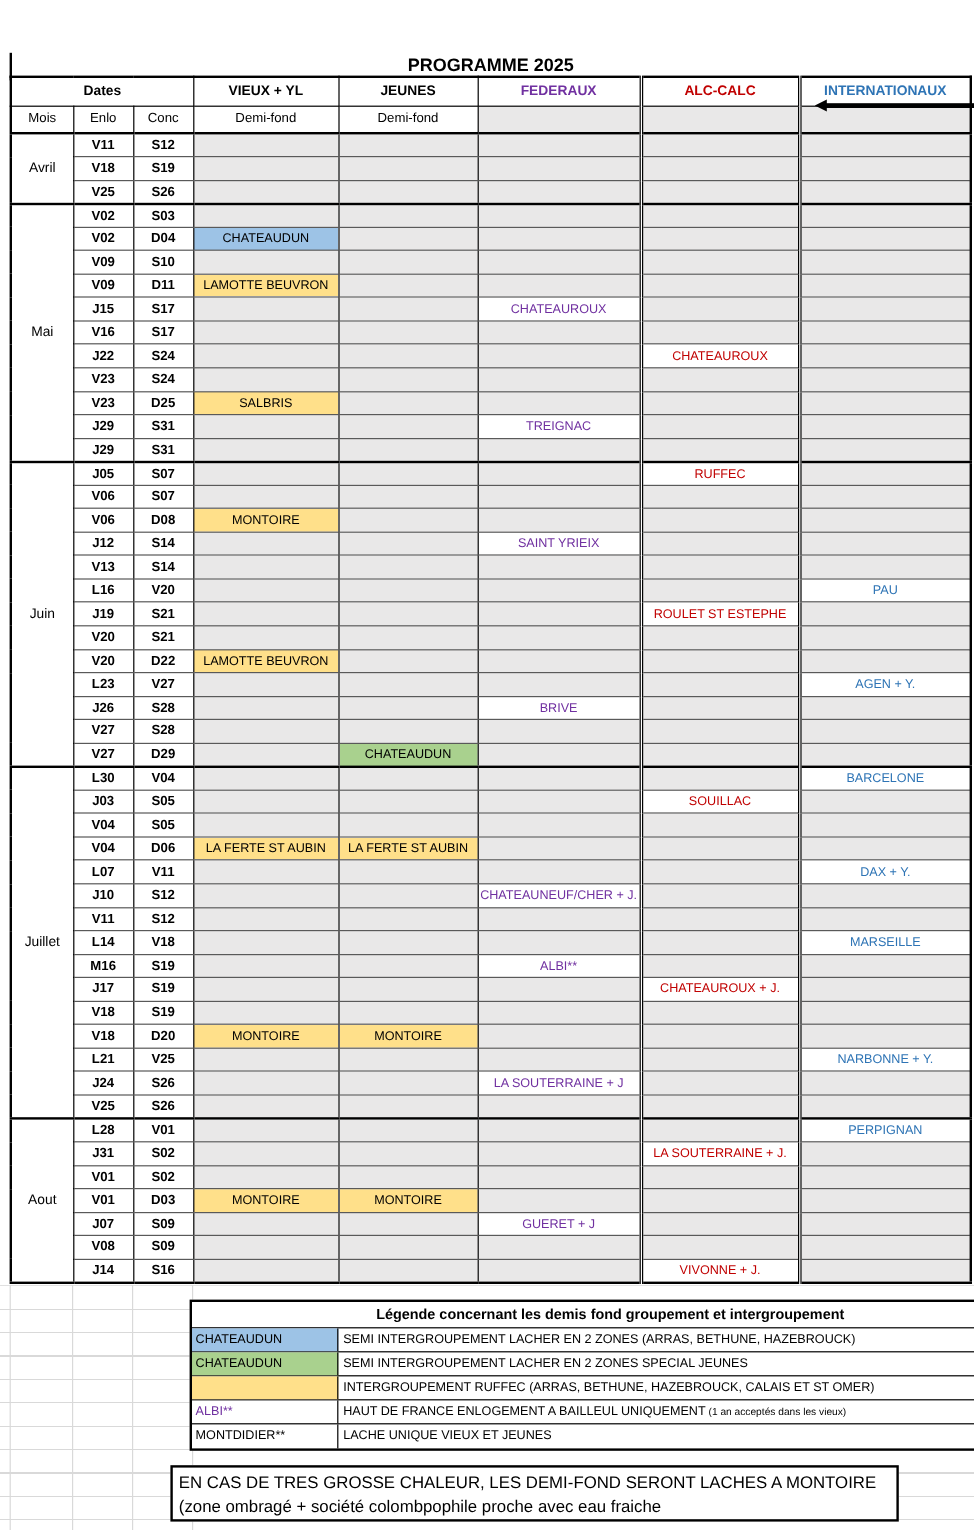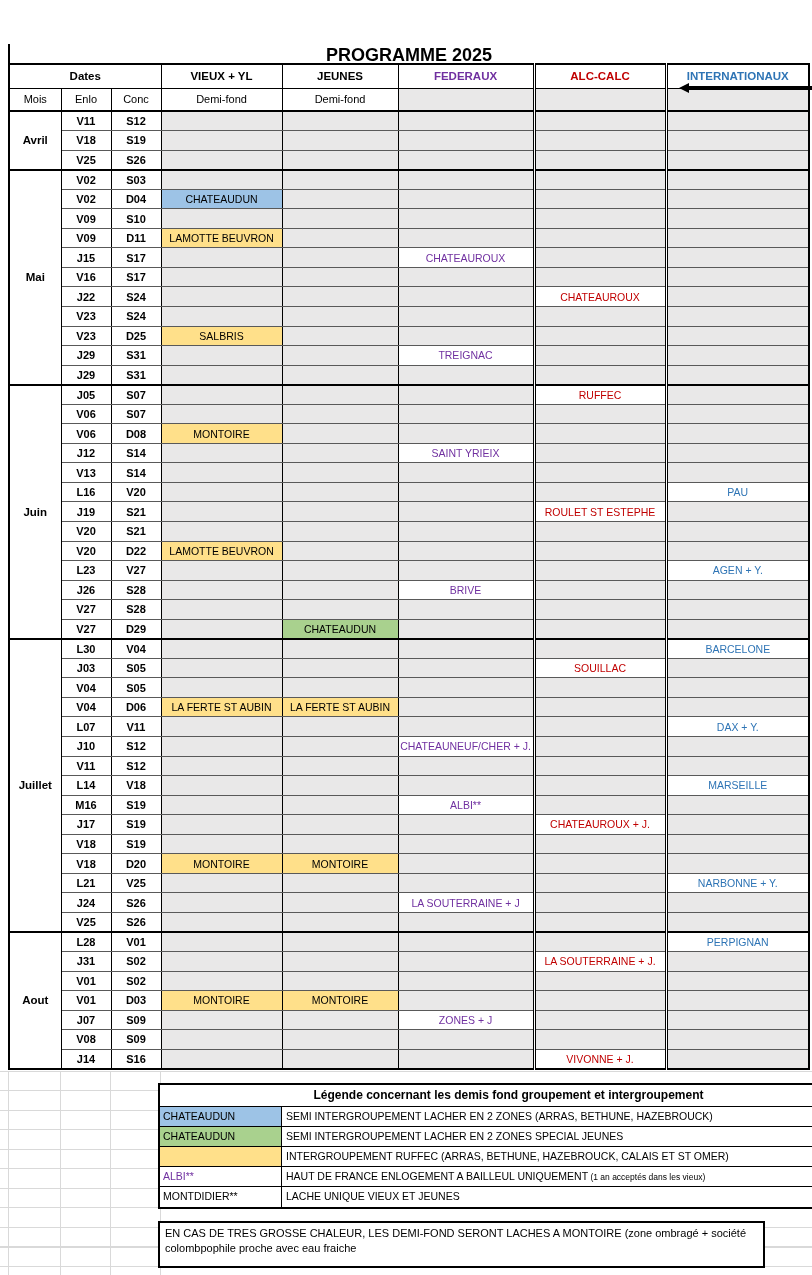--- a/index.html
+++ b/index.html
@@ -14,21 +14,21 @@
     position:absolute; left:0; top:1071px; width:812px; height:204px;
     background-image: repeating-linear-gradient(to bottom,
       var(--c-grid_faint) 0 1px, transparent 1px 19.5px);
   }
   .vline { position:absolute; top:1071px; height:204px; width:1px; background:var(--c-grid_faint); }
   .vl1{left:8px}.vl2{left:60px}.vl3{left:110px}.vl4{left:160px}
 
   .title-row {
     position:absolute; left:8px; top:44px; width:800px; height:23px;
     border-left:2px solid #000; text-align:center;
-    font-weight:bold; font-size:18px; line-height:22px;
+    font-weight:bold; font-size:15px; line-height:22px;
   }
 
   table.schedule {
     position:absolute; left:8px; top:63px; width:800px;
     border-collapse:collapse; table-layout:fixed; border:2px solid #000;
   }
   thead th { border:1px solid #000; background:#fff; padding:0; overflow:hidden; white-space:nowrap; }
   tr.h1 th { height:24px; font-size:11.5px; font-weight:bold; }
   tr.h2 th { height:23px; font-size:11px; font-weight:normal; border-bottom:2px solid #000; }
   th.fed   { color:var(--c-federaux_text); }
@@ -36,21 +36,21 @@
   th.intl  { color:var(--c-inter_text); border-left:3px double #000; }
   th.gray  { background:var(--c-empty_cell); }
 
   tbody td {
     height:19.55px; padding:0; text-align:center; vertical-align:middle;
     overflow:hidden; white-space:nowrap;
     border-left:1px solid #000; border-right:1px solid #000;
     border-top:1px solid var(--c-row_line); border-bottom:1px solid var(--c-row_line);
   }
   tbody td.date { font-weight:bold; font-size:11px; background:#fff; }
-  tbody td.mois { font-weight:bold; font-size:11.5px; background:#fff; border-bottom:2px solid #000; }
+  tbody td.mois { font-weight:normal; font-size:11.5px; background:#fff; border-bottom:2px solid #000; }
   tbody td.ev   { font-size:10.5px; background:var(--c-empty_cell); }
   td.ev.has     { background:#fff; }
   td.ev.bg-blue   { background:var(--c-blue); }
   td.ev.bg-green  { background:var(--c-green); }
   td.ev.bg-yellow { background:var(--c-yellow); }
   td.col-federaux.has { color:var(--c-federaux_text); }
   td.col-alc.has      { color:var(--c-alc_text); }
   td.col-inter.has    { color:var(--c-inter_text); }
   td.col-alc, td.col-inter { border-left:3px double #000; }
   tr.month-end td { border-bottom:2px solid #000; }
@@ -72,23 +72,23 @@
                    line-height:19px; padding-left:3px; overflow:hidden; white-space:nowrap; }
   .legend-swatch.bg-blue   { background:var(--c-blue); }
   .legend-swatch.bg-green  { background:var(--c-green); }
   .legend-swatch.bg-yellow { background:var(--c-yellow); }
   .legend-swatch.lc-purple { color:var(--c-federaux_text); }
   .legend-desc { flex:1; font-size:10.5px; line-height:19px; padding-left:4px;
                  overflow:hidden; white-space:nowrap; }
   .legend-desc .small { font-size:8.5px; }
 
   .note {
-    position:absolute; left:158px; top:1221px; width:607px; height:47px;
+    position:absolute; left:142px; top:1221px; width:607px; height:47px;
     border:2px solid #000; background:#fff;
-    font-size:11px; line-height:1.4; padding:3px 5px;
+    font-size:14px; line-height:1.4; padding:3px 5px;
   }
 </style>
 </head>
 <body>
 
 <div class="grid-strip"></div>
 <div class="vline vl1"></div>
 <div class="vline vl2"></div>
 <div class="vline vl3"></div>
 <div class="vline vl4"></div>
@@ -544,21 +544,21 @@
         <td class="ev col-jeunes has bg-yellow">MONTOIRE</td>
         <td class="ev col-federaux"></td>
         <td class="ev col-alc"></td>
         <td class="ev col-inter"></td>
       </tr>
       <tr>
         <td class="date">J07</td>
         <td class="date">S09</td>
         <td class="ev col-vieux"></td>
         <td class="ev col-jeunes"></td>
-        <td class="ev col-federaux has">ZONES + J</td>
+        <td class="ev col-federaux has">GUERET + J</td>
         <td class="ev col-alc"></td>
         <td class="ev col-inter"></td>
       </tr>
       <tr>
         <td class="date">V08</td>
         <td class="date">S09</td>
         <td class="ev col-vieux"></td>
         <td class="ev col-jeunes"></td>
         <td class="ev col-federaux"></td>
         <td class="ev col-alc"></td>

